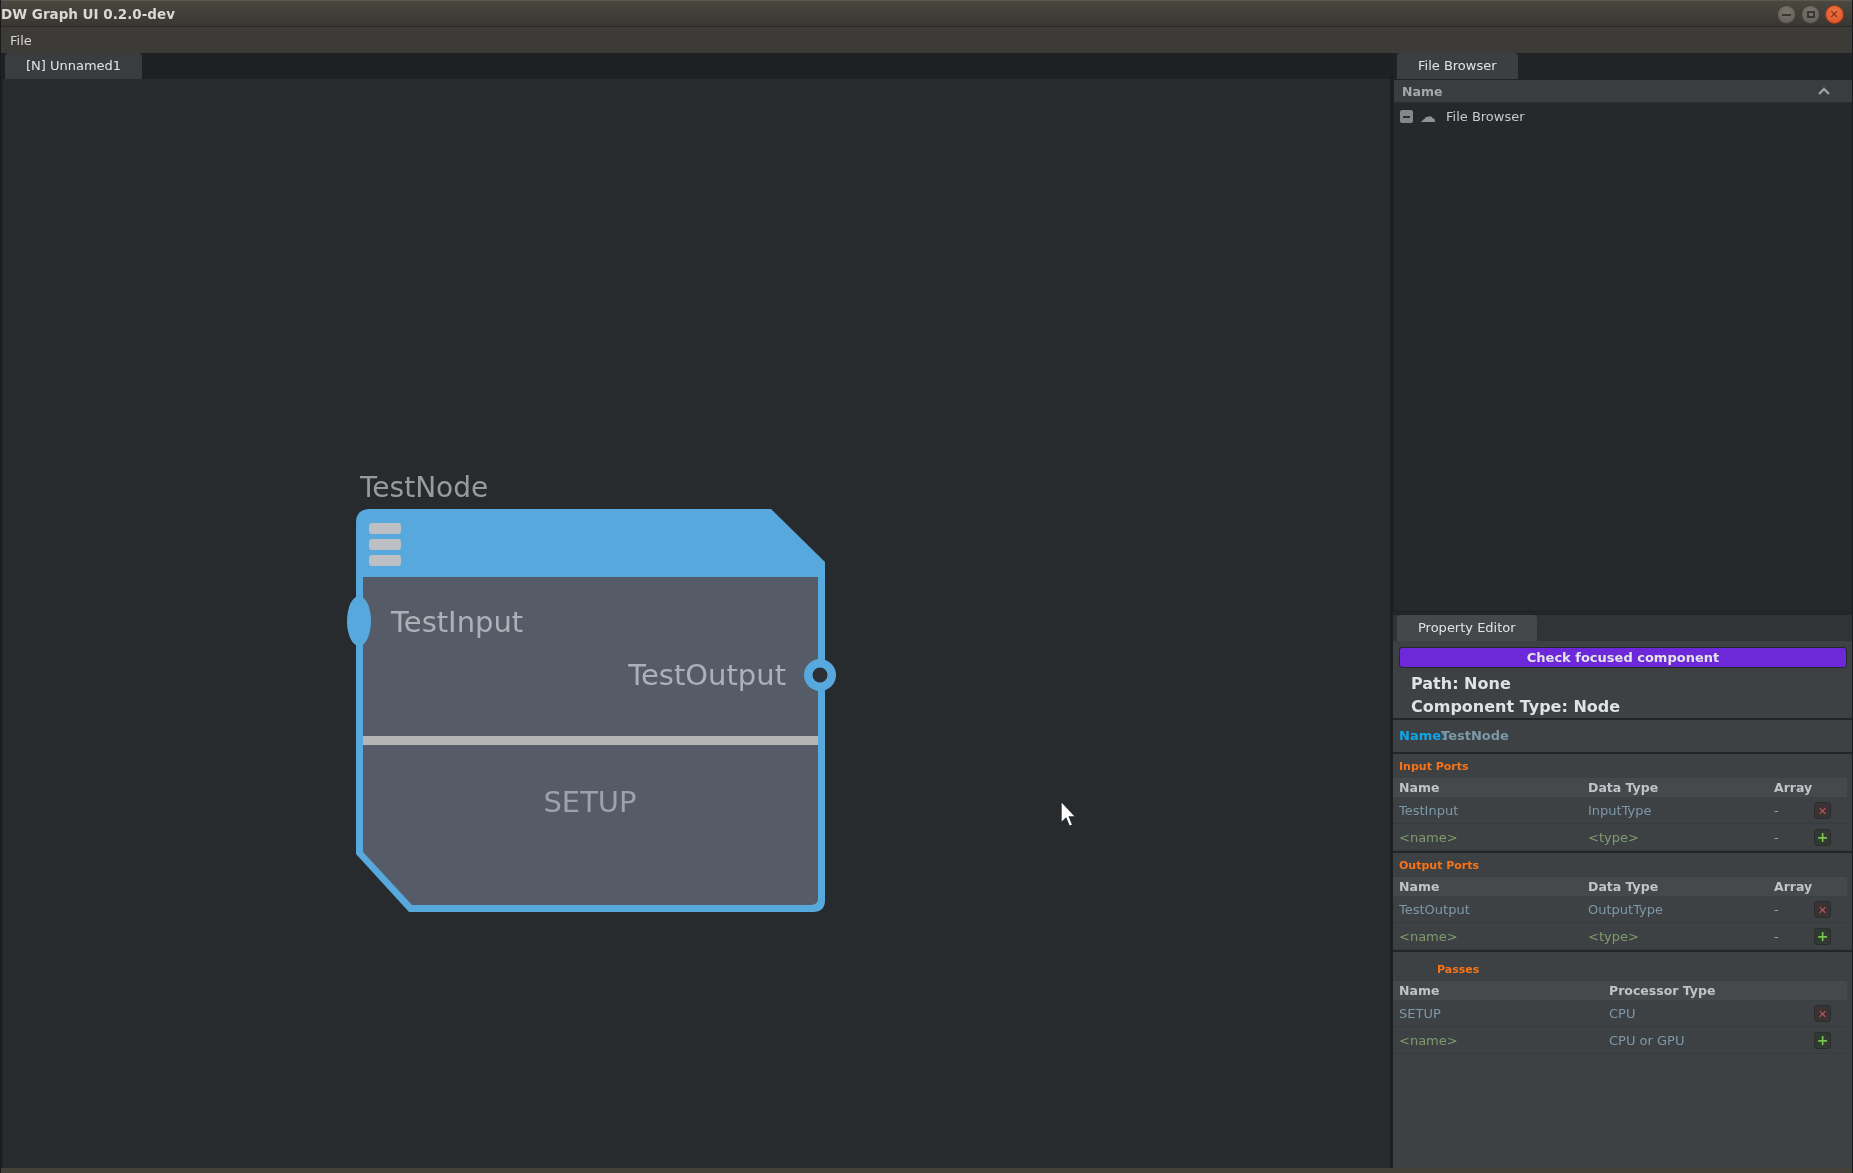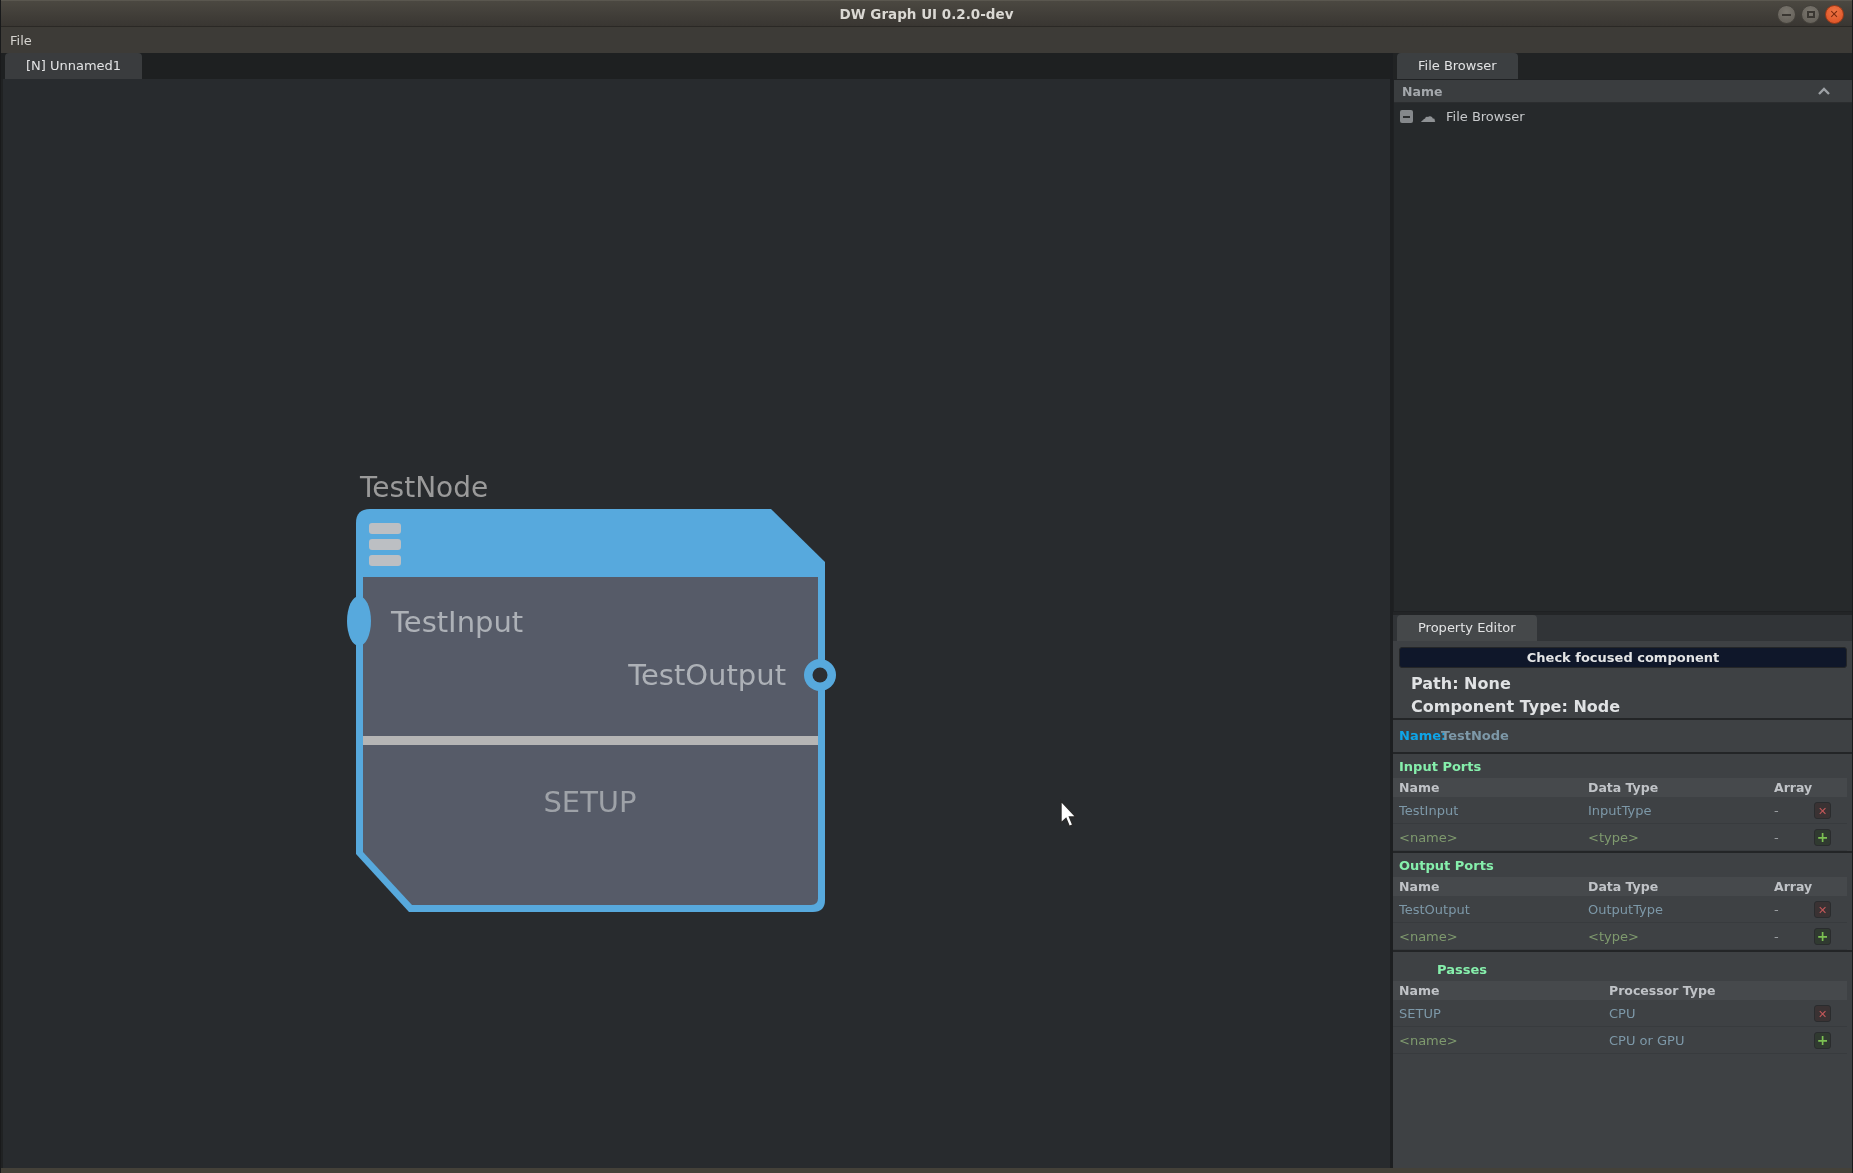--- a/index.html
+++ b/index.html
@@ -11,21 +11,21 @@
   }
 
   
   .titlebar {
     position:absolute; left:0; top:0; width:100%; height:27px;
     background:linear-gradient(#4b4841,#393632);
     border-top:1px solid #5a574f; border-bottom:1px solid #2a2825;
   }
   .titlebar .title {
     position:absolute; left:0; right:0; top:0; height:27px; line-height:26px;
-    text-align:center; color:#dad8d3; font-size:13.5px; font-weight:bold;
+    text-align:left; color:#dad8d3; font-size:13.5px; font-weight:bold;
   }
   .winbtns { position:absolute; right:8px; top:4px; display:flex; gap:5px; }
   .wbtn {
     width:19px; height:19px; border-radius:50%; position:relative;
     background:radial-gradient(circle at 50% 35%, #7b776f, #5f5b54);
     border:1px solid #44413b;
   }
   .wbtn.close { background:radial-gradient(circle at 50% 35%, #f07746, #da4d21); border:1px solid #9c3a18; }
   .glyph-min { position:absolute; left:4px; top:8px; width:9px; height:2px; background:#3a3732; }
   .glyph-max { position:absolute; left:5px; top:5px; width:8px; height:7px; border:2px solid #3a3732; }
@@ -87,31 +87,31 @@
   .expander .minus { position:absolute; left:3px; top:5.5px; width:7px; height:2px; background:#2c2e30; }
   .cloud-ico { position:absolute; left:26px; top:0; font-size:16px; color:#8f9295; }
   .tree-label { position:absolute; left:52px; color:#c7c9cb; font-size:13px; }
 
   
   .pe { position:absolute; left:0; top:559px; bottom:0; width:100%; background:#3e4144; border-top:3px solid #232527; }
   .pe-tabstrip { height:26px; background:#313437; }
   .pe-tab { margin-left:4px; background:#45484a; }
   .check-btn {
     display:block; margin:6px 7px 0 6px; width:448px; height:21px;
-    background:#0f172a; border:1px solid #242628; border-radius:3px;
+    background:#6d28d9; border:1px solid #242628; border-radius:3px;
     color:#e3e4e5; font-size:13px; font-family:"DejaVu Sans", sans-serif; font-weight:600;
   }
   .pe-line { height:23px; line-height:23px; padding-left:18px; color:#e0e2e4; font-size:16px; font-weight:600; }
   .pe-line.first { margin-top:4px; }
   .hdiv { height:2px; background:#232527; }
   .name-row { position:relative; height:32px; line-height:32px; }
   .name-row .lbl { position:absolute; left:6px; color:#0ea5e9; font-size:13px; font-weight:bold; }
   .name-row .val { position:absolute; left:48px; color:#7d98a8; font-size:13px; font-weight:600; }
 
-  .section-title { height:24px; line-height:26px; padding-left:6px; color:#86efac; font-size:13px; font-weight:bold; }
+  .section-title { height:24px; line-height:26px; padding-left:6px; color:#f97316; font-size:11px; font-weight:bold; }
   .pass-gap { margin-top:5px;padding-left:44px; }
   .thead { position:relative; height:19px; line-height:19px; background:#46494c; font-size:12.5px; font-weight:bold; color:#c0c3c7; width:454px; }
   .trow  { position:relative; height:27px; line-height:27px; font-size:13px; width:454px; border-bottom:1px solid #383b3e; }
   .c-name  { position:absolute; left:6px; }
   .c-type  { position:absolute; left:195px;text-align:center; }
   .c-array { position:absolute; left:381px; }
   .c-proc  { position:absolute; left:216px; }
   .v-blue  { color:#7d98a8; }
   .v-green { color:#7f9a6e; }
   .v-dash  { color:#9a9da1; }

